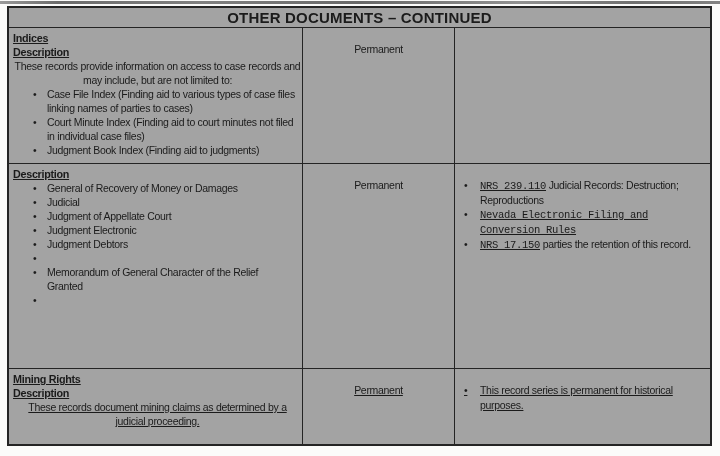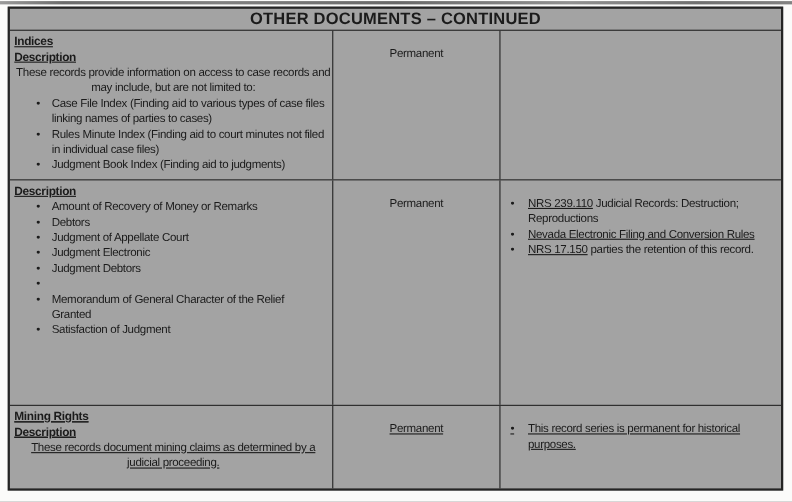--- a/index.html
+++ b/index.html
@@ -41,21 +41,21 @@
   .trow .c1 { padding: 3px 0 0 4px; }
   .h { font-weight: bold; text-decoration: underline; font-size: 10.8px; }
   .para { max-width: 289px; text-align: center; }
   .bullet { display: flex; margin-left: 20px; }
   .bullet .dot { width: 14px; flex: none; }
   .r1 .c1 .btext { max-width: 213px; }
   .ret { margin-top: 14px; }
   .cit { margin-left: 4px; }
   .cit .dot { width: 16px; flex: none; }
   .cit .btext { max-width: 222px; display: inline-block; }
-  .u { text-decoration: underline; }
+  .u { text-decoration: underline; font-family: Liberation Mono, monospace; }
 </style>
 </head>
 <body>
 
 <div class="scan-artifact"></div>
 
 <div class="doc-table">
 
   <div class="title-row">OTHER DOCUMENTS – CONTINUED</div>
 
@@ -64,43 +64,43 @@
     <div class="cell c1">
       <div class="h">Indices</div>
       <div class="h">Description</div>
       <div class="para">These records provide information on access to case records and may include, but are not limited to:</div>
       <div class="bullet">
           <span class="dot">•</span>
           <span class="btext">Case File Index (Finding aid to various types of case files linking names of parties to cases)</span>
         </div>
       <div class="bullet">
           <span class="dot">•</span>
-          <span class="btext">Rules Minute Index (Finding aid to court minutes not filed in individual case files)</span>
+          <span class="btext">Court Minute Index (Finding aid to court minutes not filed in individual case files)</span>
         </div>
       <div class="bullet">
           <span class="dot">•</span>
           <span class="btext">Judgment Book Index (Finding aid to judgments)</span>
         </div>
     </div>
     <div class="cell c2">
       <div class="ret">Permanent</div>
     </div>
     <div class="cell c3"></div>
   </div>
 
   <div class="trow r1">
     <div class="cell c1">
       <div class="h">Description</div>
       <div class="bullet">
           <span class="dot">•</span>
-          <span class="btext">Amount of Recovery of Money or Remarks</span>
+          <span class="btext">General of Recovery of Money or Damages</span>
         </div>
       <div class="bullet">
           <span class="dot">•</span>
-          <span class="btext">Debtors</span>
+          <span class="btext">Judicial</span>
         </div>
       <div class="bullet">
           <span class="dot">•</span>
           <span class="btext">Judgment of Appellate Court</span>
         </div>
       <div class="bullet">
           <span class="dot">•</span>
           <span class="btext">Judgment Electronic</span>
         </div>
       <div class="bullet">
@@ -109,21 +109,20 @@
         </div>
       <div class="bullet">
           <span class="dot">•</span>
         </div>
       <div class="bullet">
           <span class="dot">•</span>
           <span class="btext">Memorandum of General Character of the Relief Granted</span>
         </div>
       <div class="bullet">
           <span class="dot">•</span>
-          <span class="btext">Satisfaction of Judgment</span>
         </div>
     </div>
     <div class="cell c2">
       <div class="ret">Permanent</div>
     </div>
     <div class="cell c3">
       <div class="bullet cit">
           <span class="dot">•</span>
           <span class="btext"><span class="u">NRS 239.110</span><span> Judicial Records: Destruction; Reproductions</span></span>
         </div>

